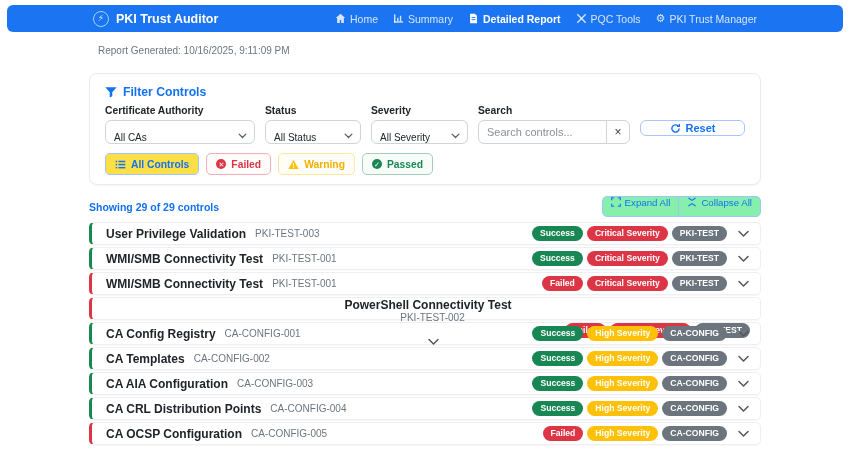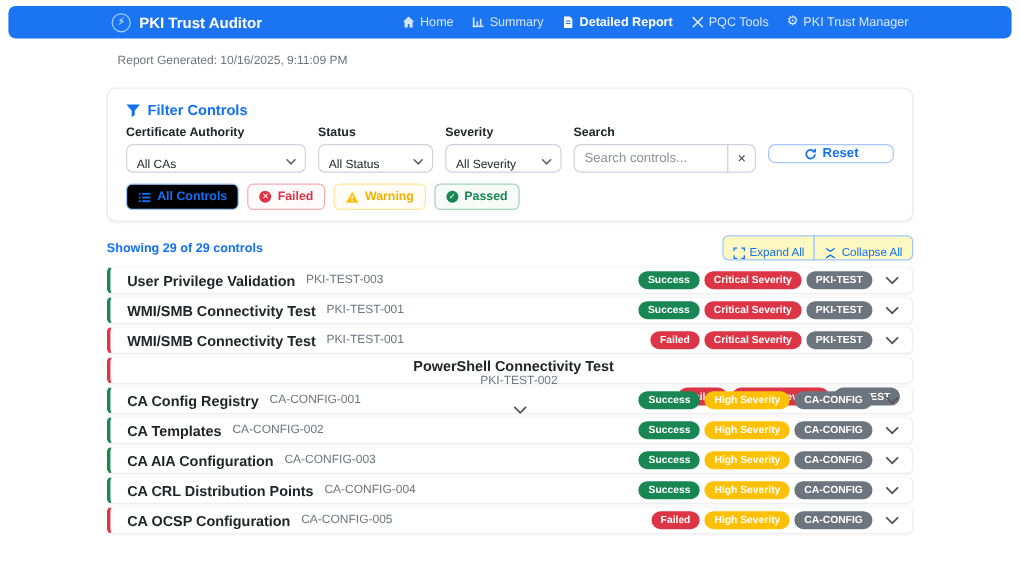--- a/index.html
+++ b/index.html
@@ -53,35 +53,35 @@
               border-radius:0 6px 6px 0; background:#fff; color:#3c4043; font-size:12px;
               line-height:1; cursor:pointer; }
   .reset-btn{ height:16px; width:100%; border:1px solid #a9c7fb; border-radius:6px;
               background:#fff; color:var(--accent); font-size:11px; font-weight:600;
               display:flex; align-items:center; justify-content:center; gap:5px;
               cursor:pointer; font-family:inherit; }
   .quick-row{ display:flex; gap:7px; margin-top:9px; }
   .qbtn{ height:22px; padding:0 9px; border-radius:5px; font-size:10.3px; font-weight:600;
          display:inline-flex; align-items:center; gap:5px; cursor:pointer; background:#fff;
          font-family:inherit; }
-  .qbtn.all{ color:var(--accent); border:1px solid #9ec5fe; background:#000000; }
+  .qbtn.all{ color:var(--accent); border:1px solid #9ec5fe; background:#fde047; }
   .qbtn.failed{ color:var(--danger); border:1px solid #f1aeb5; background:#fffbfb; }
   .qbtn.warning{ color:#efb000; border:1px solid #ffe69c; background:#fffdf5; }
   .qbtn.passed{ color:var(--success); border:1px solid #a3cfbb; background:#f7fcf9; }
   .ci{ width:10px; height:10px; border-radius:50%; display:inline-flex; align-items:center;
        justify-content:center; color:#fff; font-size:7px; font-weight:700; line-height:1; }
   .ci.red{ background:var(--danger); } .ci.green{ background:var(--success); }
 
   
   .list-header{ margin-top:11px; height:21px; display:flex; align-items:center;
                 justify-content:space-between; }
   .showing{ font-size:10.5px; font-weight:700; color:var(--accent); }
   .toggle-group{ display:flex; }
-  .tbtn{ height:21px; padding:0 8px; font-size:9.7px; color:var(--accent); background:#fef9c3;
-         border:1px solid #9ec5fe; display:inline-flex; align-items:flex-end; gap:4px;
+  .tbtn{ height:21px; padding:0 8px; font-size:9.7px; color:var(--accent); background:#86efac;
+         border:1px solid #9ec5fe; display:inline-flex; align-items:flex-start; gap:4px;
          cursor:pointer; font-family:inherit; }
   .tbtn:first-child{ border-radius:5px 0 0 5px; }
   .tbtn:last-child{ border-radius:0 5px 5px 0; margin-left:-1px; }
 
   
   .controls-list{ margin-top:5px; }
   .ctl-row{ height:23px; margin-bottom:2px; background:#fff; border:1px solid #edeff2;
             border-left:3px solid var(--secondary); border-radius:5px; display:flex;
             align-items:center; padding:0 10px 0 14px; box-shadow:0 1px 1px rgba(0,0,0,.03);
             cursor:pointer; }

